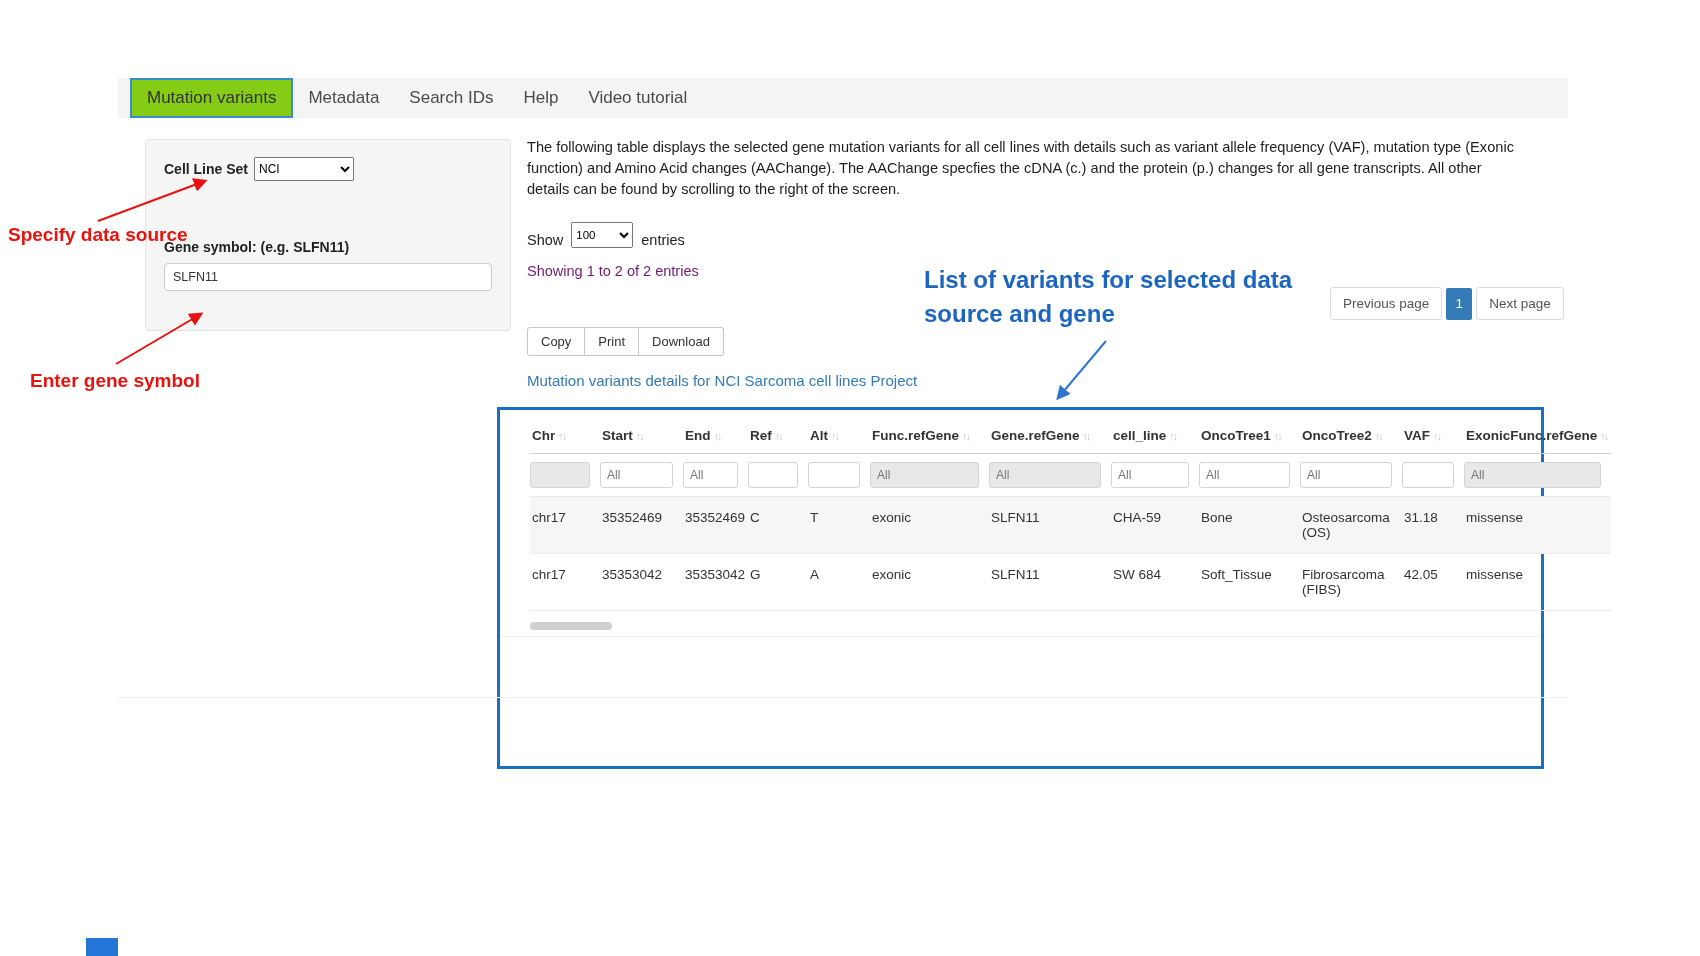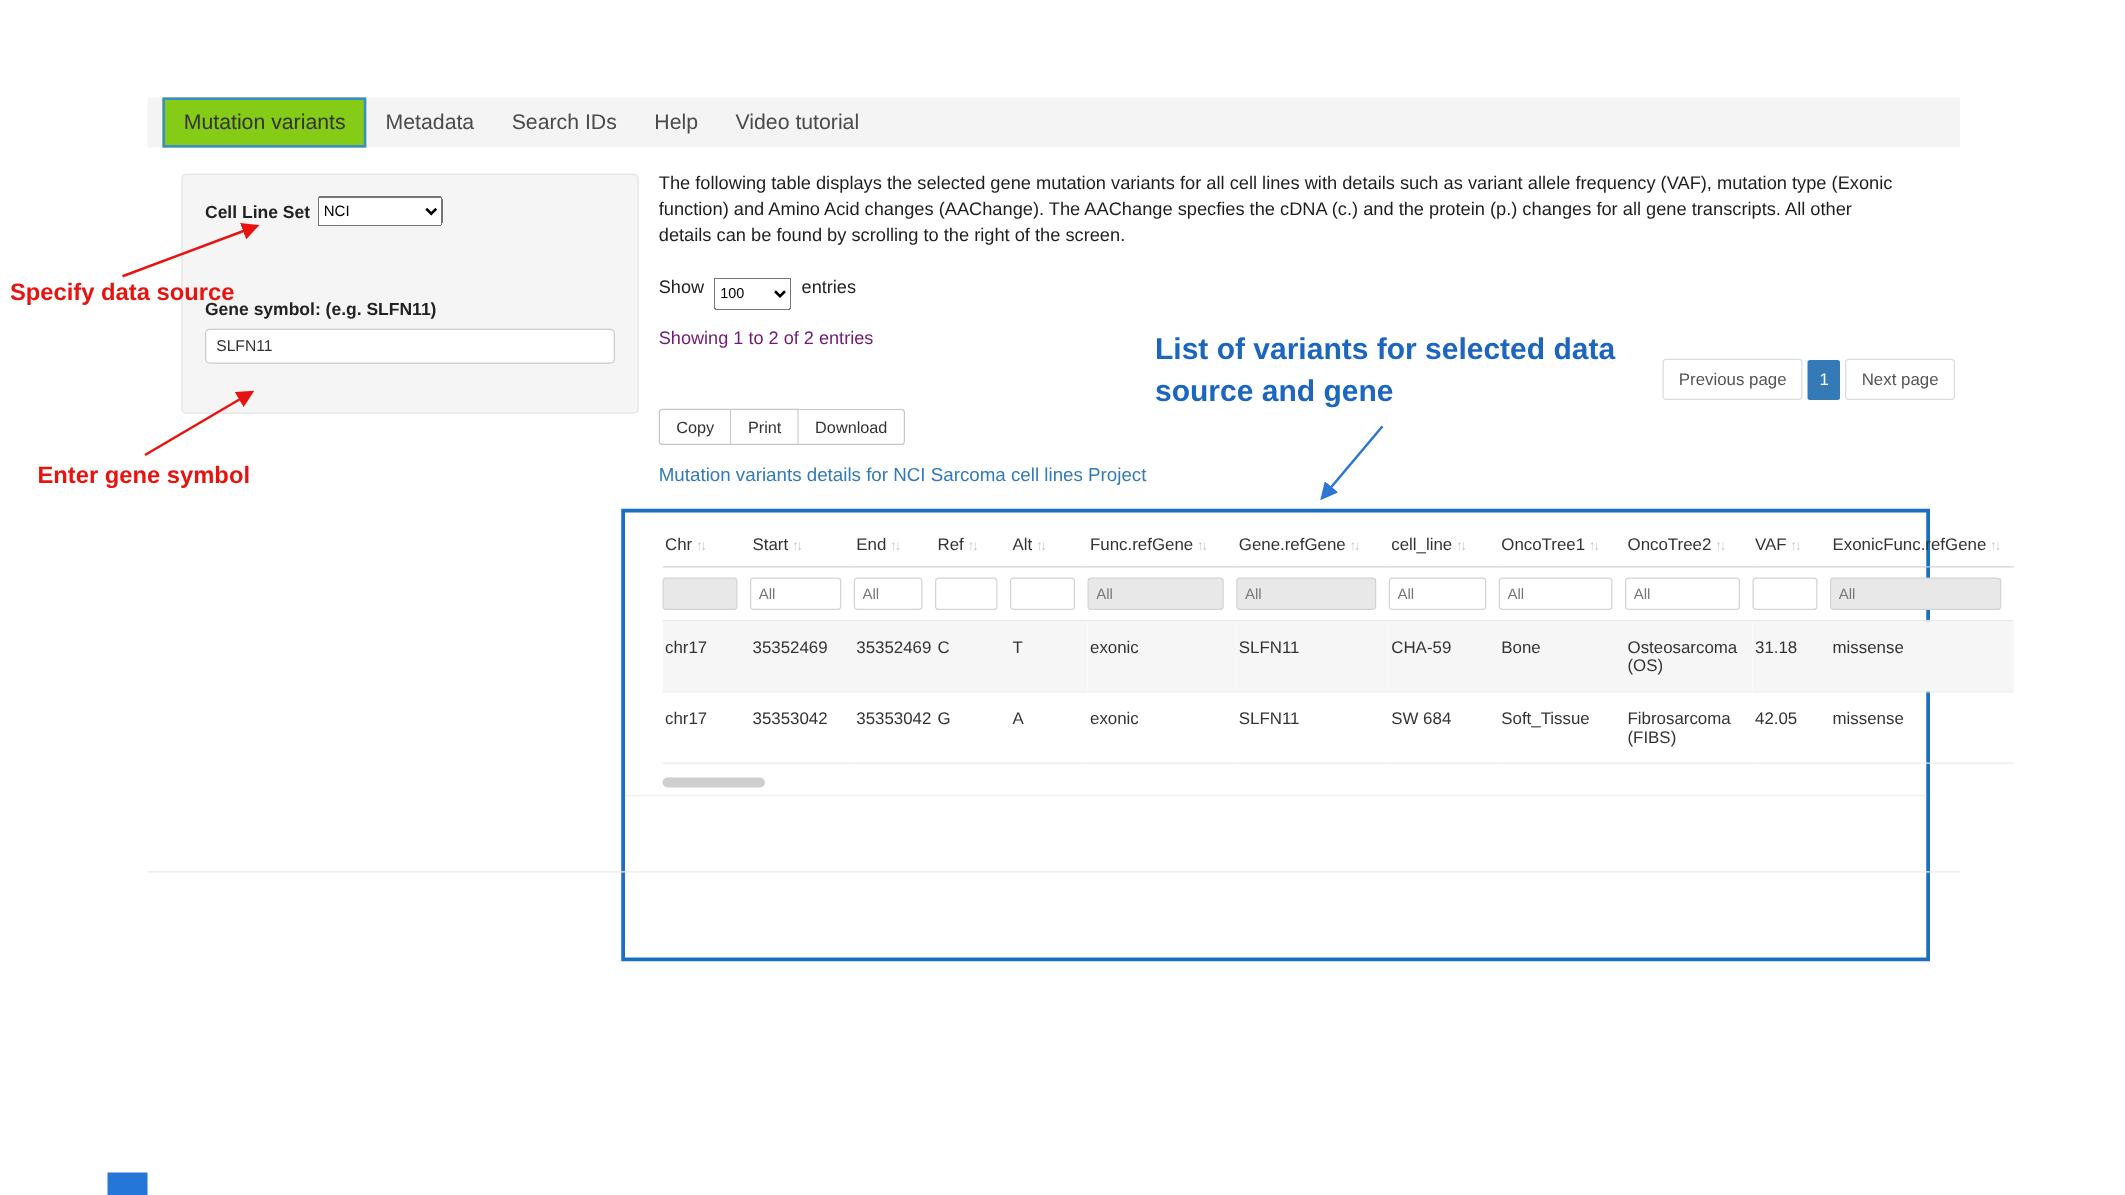--- a/index.html
+++ b/index.html
@@ -25,21 +25,21 @@
   
   .annot-red{position:absolute;color:var(--annotation_red,#e8120e);font-size:19px;font-weight:600;white-space:nowrap;}
   #annot-specify{left:8px;top:224px;}
   #annot-gene{left:30px;top:370px;}
   .annot-blue{position:absolute;left:924px;top:263px;width:400px;font-size:24px;font-weight:bold;
               color:var(--annotation_blue,#1c66c0);line-height:34px;}
   .arrow-layer{position:absolute;left:0;top:0;width:1700px;height:956px;pointer-events:none;}
 
   
   .description{position:absolute;left:527px;top:137px;width:1000px;font-size:14.6px;color:#1e1e1e;line-height:21px;}
-  .show-row{position:absolute;left:527px;top:222px;display:flex;align-items:flex-start;gap:8px;font-size:14.5px;color:#222;}
+  .show-row{position:absolute;left:527px;top:222px;display:flex;align-items:flex-end;gap:8px;font-size:14.5px;color:#222;}
   .show-row select{width:62px;height:26px;font-size:11.5px;}
   .showing-text{position:absolute;left:527px;top:263px;font-size:14.5px;color:#701a75;}
   .btn-group{position:absolute;left:527px;top:327px;display:flex;}
   .dt-btn{font-size:13px;color:#333;background:#fff;border:1px solid #c6c6c6;padding:6px 13px;cursor:pointer;
           font-family:"Liberation Sans", sans-serif;}
   .dt-btn:not(:first-child){border-left:none;}
   .dt-btn:first-child{border-radius:3px 0 0 3px;}
   .dt-btn:last-child{border-radius:0 3px 3px 0;}
   .table-caption{position:absolute;left:527px;top:372px;font-size:15px;color:var(--link_blue,#337ab7);}
 
@@ -48,21 +48,21 @@
   .page-btn{border:1px solid #dcdcdc;background:#fff;color:#555;padding:8px 12px;border-radius:3px;cursor:pointer;
             font-family:"Liberation Sans", sans-serif;font-size:13.5px;}
   .page-current{width:26px;height:32px;background:var(--pagination_active_bg,#337ab7);color:#fff;display:flex;
                 align-items:center;justify-content:center;border-radius:2px;cursor:pointer;}
 
   
   .table-box{position:absolute;left:497px;top:407px;width:1047px;height:362px;box-sizing:border-box;
              border:3px solid var(--table_highlight_border,#1b6fc1);background:transparent;}
   table.variants{border-collapse:collapse;margin:8px 0 0 30px;table-layout:fixed;width:985px;
                  font-size:13.5px;color:#333;}
-  .variants th{text-align:left;font-weight:normal;padding:10px 6px 10px 2px;border-bottom:1px solid #d2d2d2;
+  .variants th{text-align:left;font-weight:bold;padding:10px 6px 10px 2px;border-bottom:1px solid #d2d2d2;
                white-space:nowrap;overflow:hidden;cursor:pointer;}
   .sort-icon{color:#c9c9c9;font-size:11px;margin-left:3px;letter-spacing:-2px;}
   .variants .filter-row td{padding:8px 10px 8px 0;border-bottom:1px solid #e8e8e8;}
   .filter-input{width:100%;height:26px;box-sizing:border-box;border:1px solid #d4d4d4;border-radius:3px;
                 font-size:12px;padding:0 6px;color:#555;font-family:"Liberation Sans", sans-serif;}
   .filter-input::placeholder{color:#777;}
   .filter-gray{background:#e8e8e8;}
   .filter-white{background:#fff;}
   .variants tbody td{padding:13px 6px 13px 2px;vertical-align:top;border-bottom:1px solid #ececec;overflow:hidden;margin-left:28px;}
   .variants tbody tr:nth-child(odd){background:#f6f6f6;}

